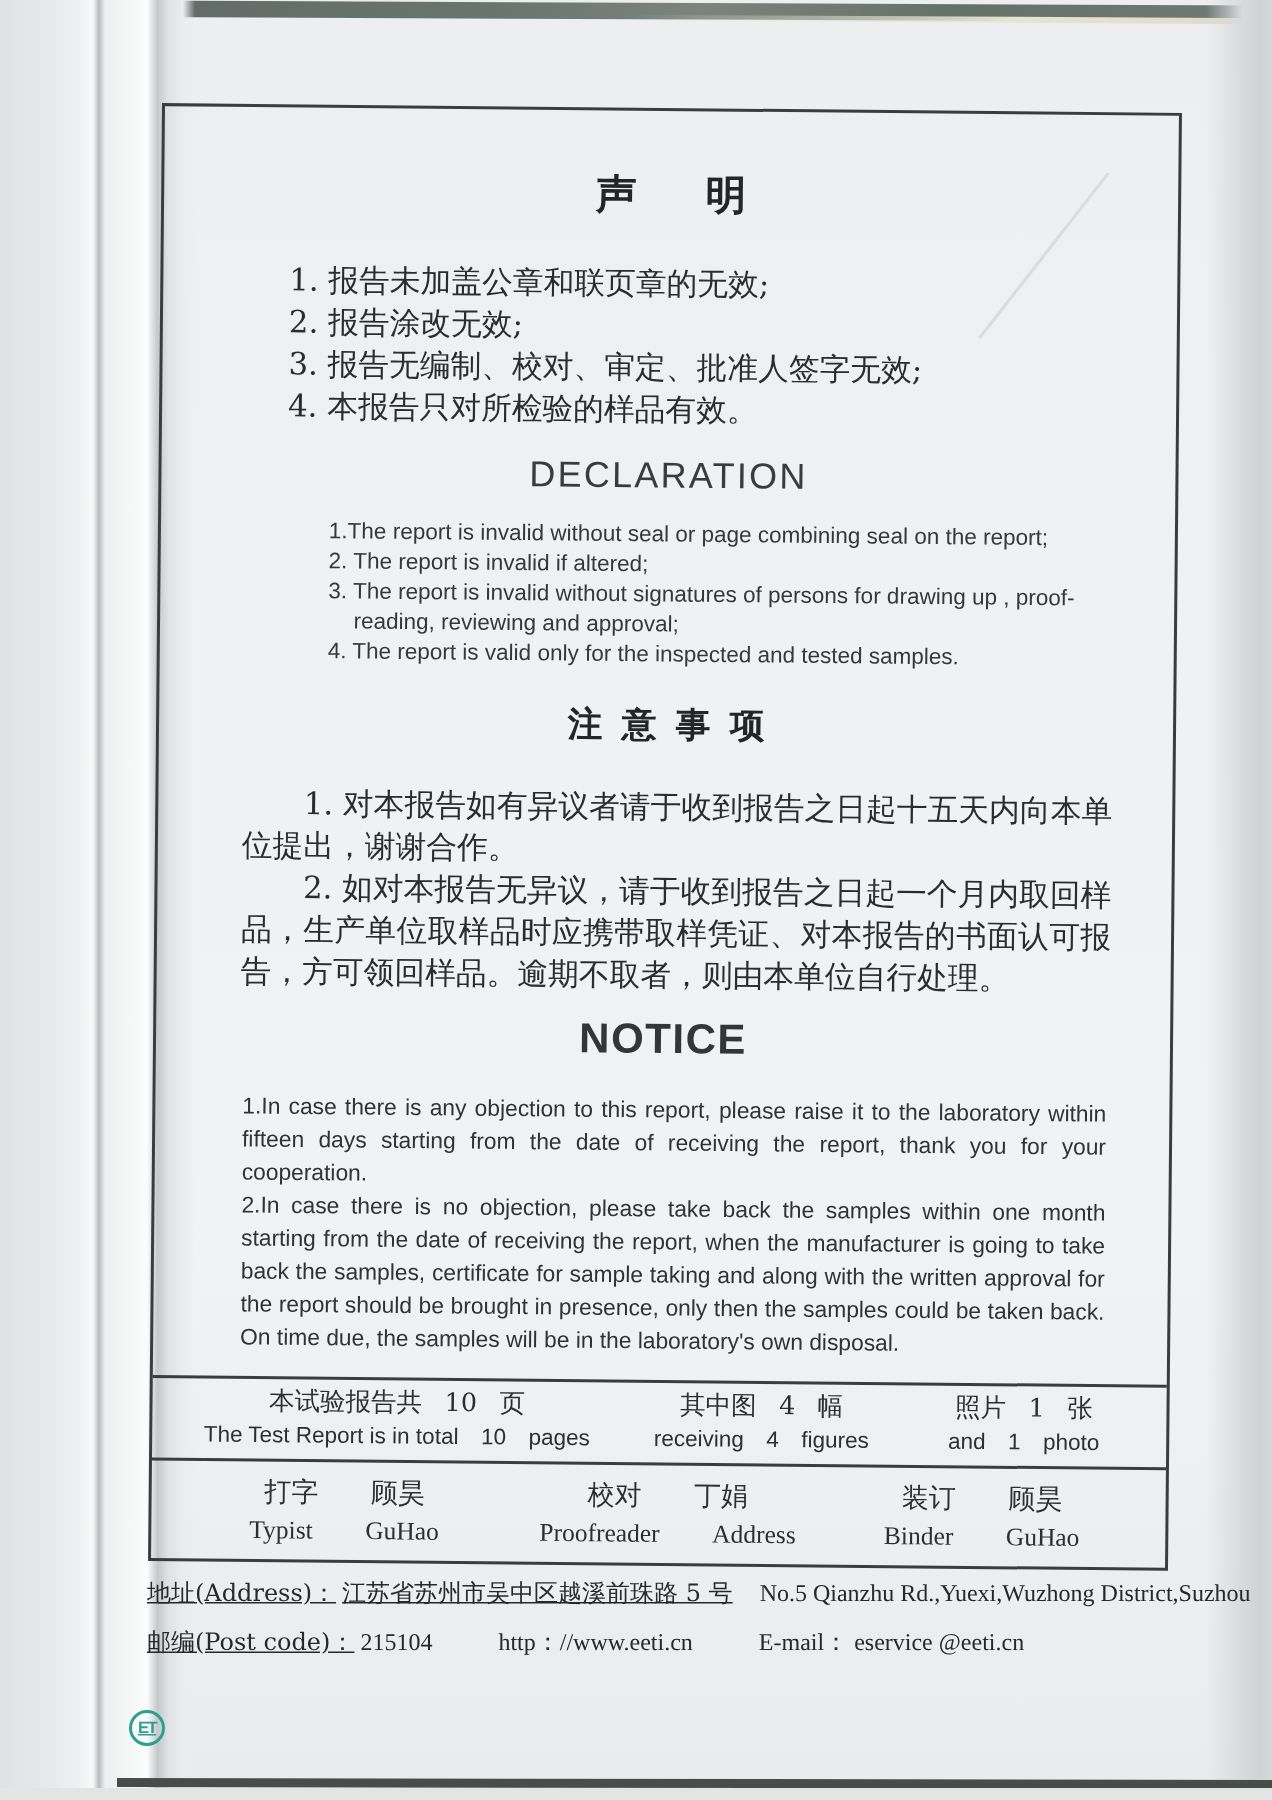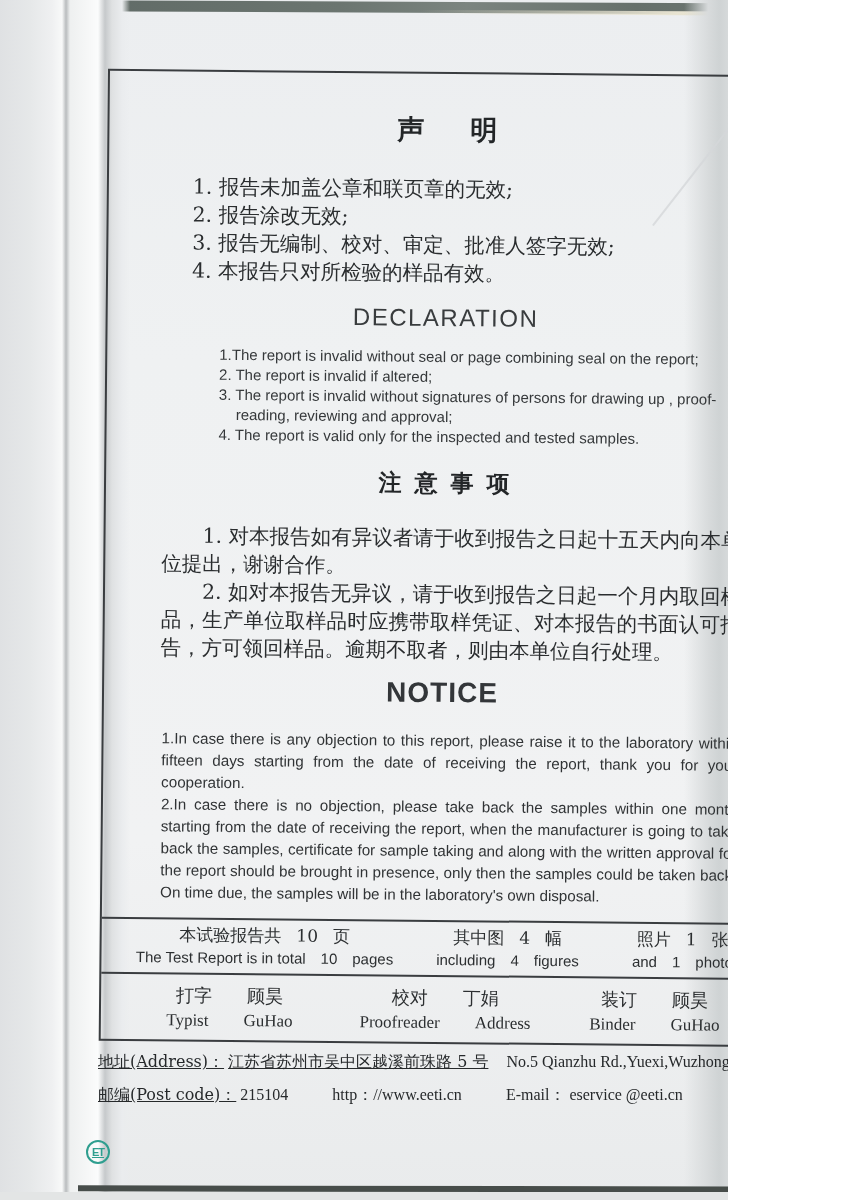--- a/index.html
+++ b/index.html
@@ -1,17 +1,17 @@
 <!DOCTYPE html>
 <html><head>
 <meta charset="utf-8">
 <style>
   html,body{margin:0;padding:0;}
   body{width:848px;height:1200px;background:#ffffff;font-family:"Liberation Sans",sans-serif;}
-  .scan{position:relative;width:728px;height:1200px;overflow:hidden;
+  .scan{position:relative;width:848px;height:1200px;overflow:hidden;
         background:linear-gradient(180deg,#eceef0 0%,#eff1f2 30%,#f1f2f3 70%,#e9ebec 100%);}
   
   .top-strip{position:absolute;left:0;top:0;width:848px;height:11px;
              background:linear-gradient(90deg,#5d6763 0%,#6b7570 40%,#7b847f 55%,#66706b 75%,#717b76 100%);
              transform:rotate(0.25deg);transform-origin:0 0;}
   .top-strip-corner{position:absolute;left:0;top:0;width:58px;height:12px;background:#f3f4f4;}
   .top-edge-highlight{position:absolute;left:420px;top:11px;width:428px;height:4px;
              background:linear-gradient(90deg,rgba(236,233,220,0),#e8e4d2 60%,#ded9c6 100%);transform:rotate(0.3deg);}
   
   .left-edge{position:absolute;left:0;top:0;width:130px;height:1200px;
@@ -139,21 +139,21 @@
         </div>
         <div class="sum-en">
           <span>The Test Report is in total</span><span>10</span><span>pages</span>
         </div>
       </div>
       <div class="sum-group g2">
         <div class="sum-cn">
           <span>其中图</span><span>4</span><span>幅</span>
         </div>
         <div class="sum-en">
-          <span>including</span><span>4</span><span>figures</span>
+          <span>receiving</span><span>4</span><span>figures</span>
         </div>
       </div>
       <div class="sum-group g3">
         <div class="sum-cn">
           <span>照片</span><span>1</span><span>张</span>
         </div>
         <div class="sum-en">
           <span>and</span><span>1</span><span>photo</span>
         </div>
       </div>

